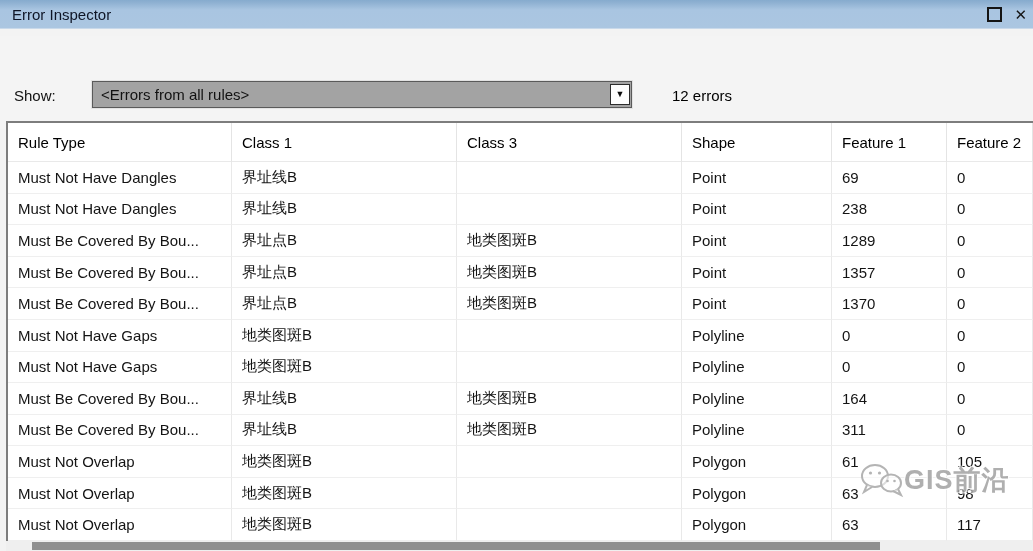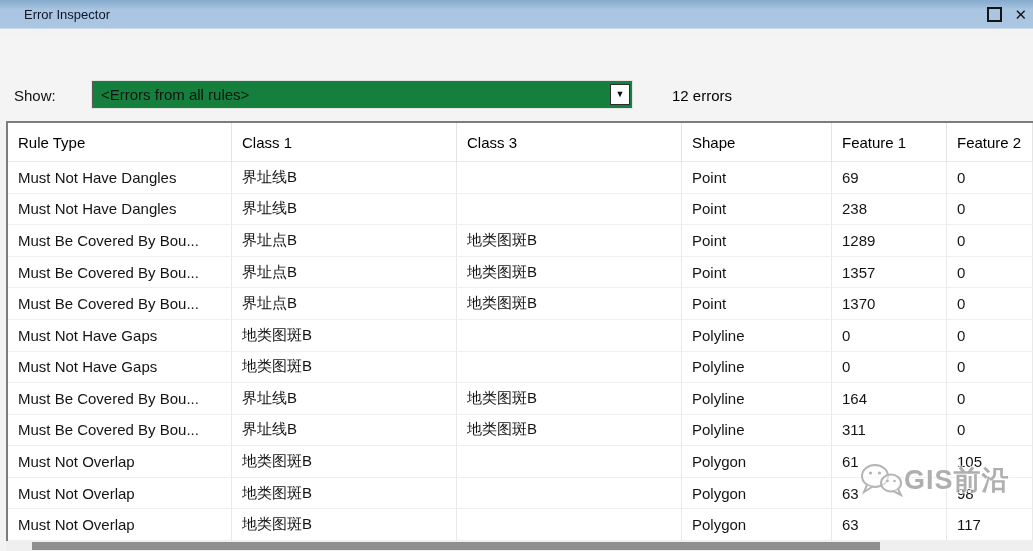--- a/index.html
+++ b/index.html
@@ -10,31 +10,31 @@
   }
   .window{position:relative;width:1033px;height:551px;background:#f3f3f3;}
 
   
   .titlebar{
     position:absolute;left:0;top:0;width:100%;height:29px;
     background:linear-gradient(180deg,#86abce 0,#8fb1d2 10%,#a9c5e1 35%,#abc6e1 100%);
     border-bottom:1px solid #c9d9ea;
     display:flex;align-items:center;box-sizing:border-box;
   }
-  .titlebar .title{font-size:13px;font-weight:500;color:#0e1526;padding-left:24px;}
+  .titlebar .title{font-size:15px;font-weight:500;color:#0e1526;padding-left:12px;}
   .win-buttons{position:absolute;right:6px;top:0;height:29px;display:flex;align-items:center;gap:12px;}
   .btn-max{width:11px;height:11px;border:2px solid #141414;display:inline-block;background:transparent;}
   .btn-close{font-size:15px;font-weight:bold;color:#141414;line-height:1;}
 
   
   .controls{position:absolute;left:0;top:29px;width:100%;height:93px;background:#f4f4f4;margin-top:7px;}
   .show-label{position:absolute;left:14px;top:51px;font-size:15px;color:#121212;}
   .combobox{
     position:absolute;left:92px;top:45px;width:540px;height:27px;
-    background:#15803d;border:1px solid #5a5a5a;box-shadow:0 0 0 1px #e3e3e3;
+    background:#a3a3a3;border:1px solid #5a5a5a;box-shadow:0 0 0 1px #e3e3e3;
     box-sizing:border-box;display:flex;align-items:center;
   }
   .combo-text{flex:1;font-size:15px;color:#121212;padding-left:8px;white-space:nowrap;overflow:hidden;}
   .combo-btn{
     width:20px;height:21px;margin-right:1px;flex:none;
     border:1px solid #2c2c2c;background:#fdfdfd;box-sizing:border-box;
     display:flex;align-items:center;justify-content:center;
   }
   .combo-btn .arrow{font-size:9px;color:#0a0a0a;line-height:1;}
   .error-count{position:absolute;left:672px;top:51px;font-size:15px;color:#000000;}

